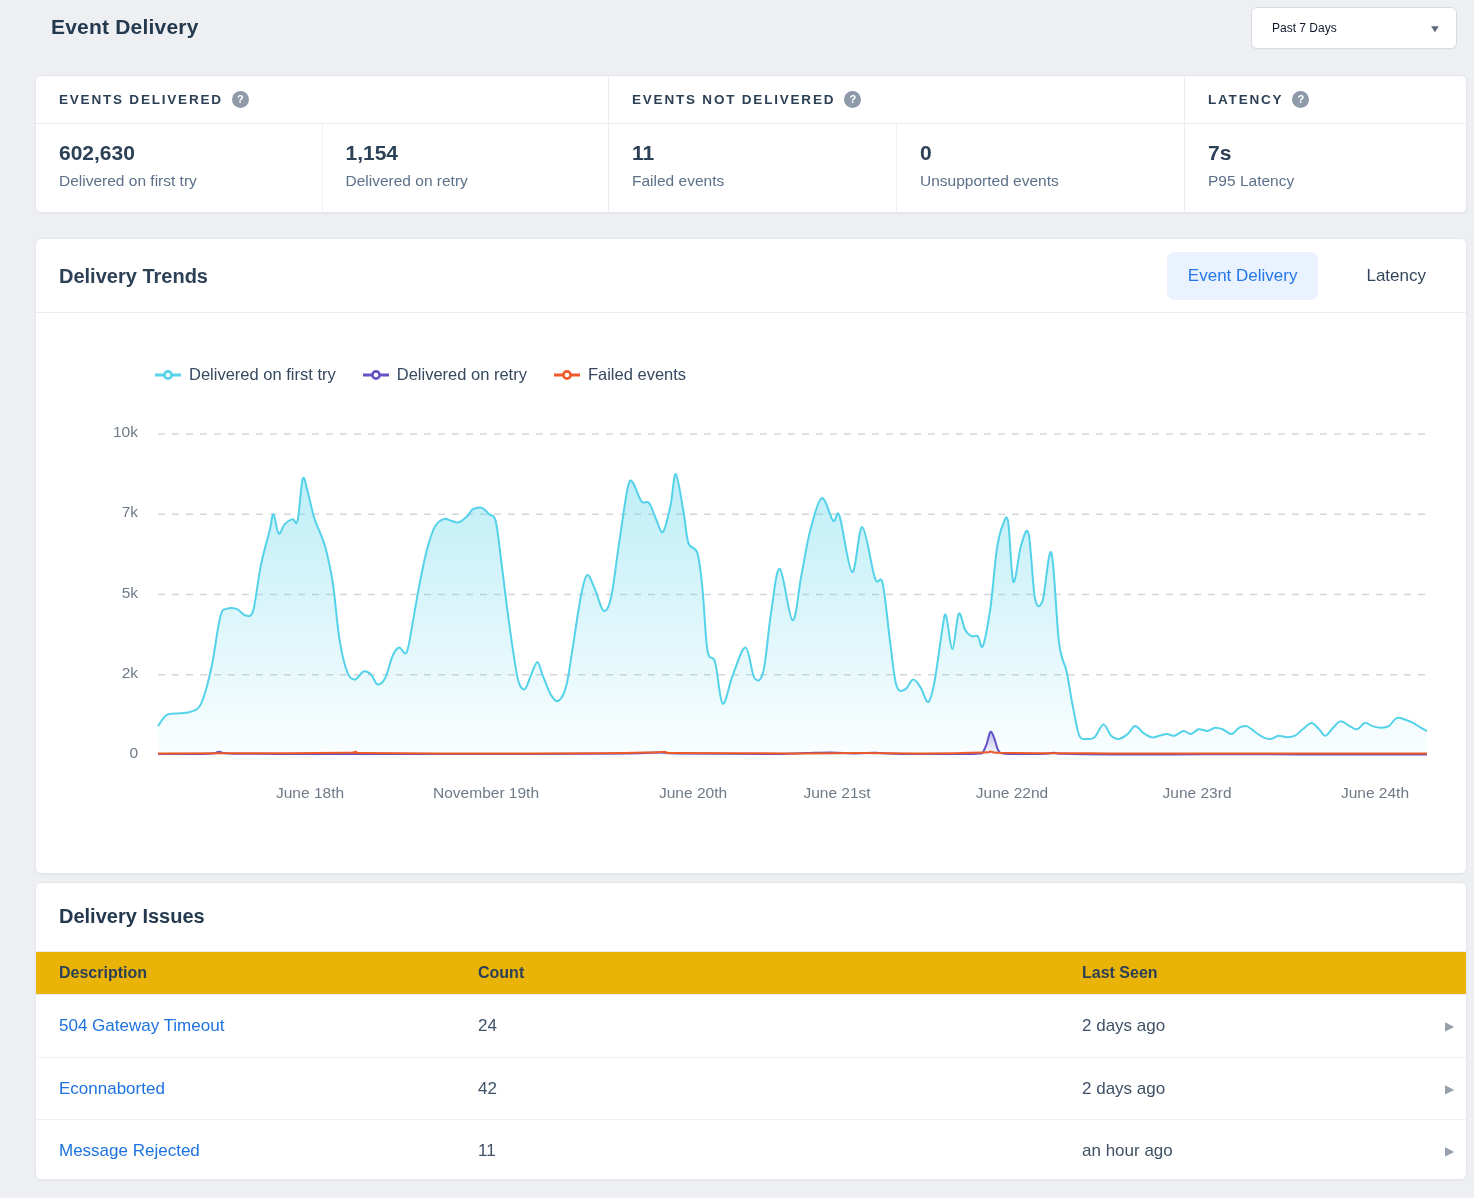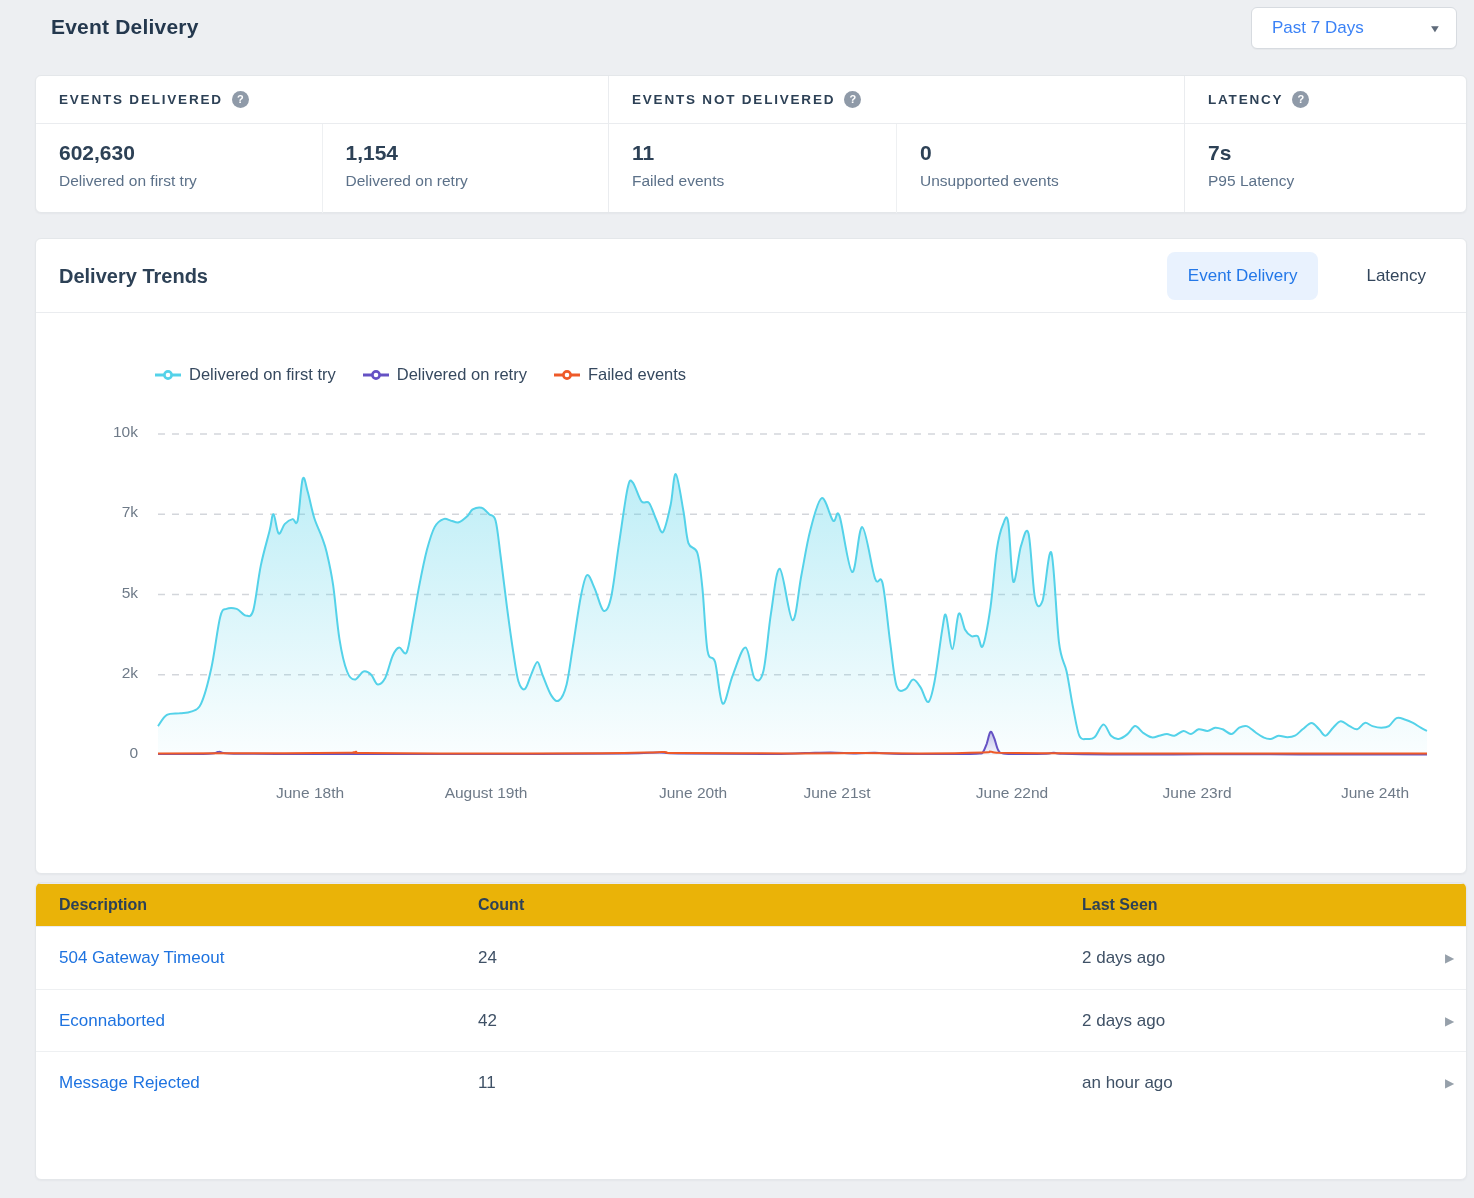--- a/index.html
+++ b/index.html
@@ -19,21 +19,21 @@
     font-size:21px; font-weight:700; color:#24384e; letter-spacing:.2px;
   }
   .range-select {
     position:absolute; right:17px; top:7px;
     min-width:206px; height:42px;
     background:#fff; border:1px solid #d7dbe0; border-radius:6px;
     display:flex; align-items:center; justify-content:space-between;
     padding:0 16px 0 20px; cursor:pointer;
     box-shadow:0 1px 1px rgba(16,24,40,.03);
   }
-  .range-select .val { font-size:17px; color:#3b82f6; }
+  .range-select .val { font-size:12px; color:#0f172a; }
   .range-select .caret { font-size:10px; color:#5f6b7a; transform:scaleX(1.3); }
 
   
   .card {
     width:1432px; margin:0 auto; background:#fff;
     border:1px solid #e4e7ea; border-radius:6px;
     box-shadow:0 1px 2px rgba(16,24,40,.04);
   }
 
   
@@ -218,31 +218,32 @@
           <line x1="0" x2="1269" y1="84.25" y2="84.25" stroke="#d3d6db" stroke-width="1.4" stroke-dasharray="7 7"></line>
           <line x1="0" x2="1269" y1="4" y2="4" stroke="#d3d6db" stroke-width="1.4" stroke-dasharray="7 7"></line>
           <path d="M 0,296.11 C 1.5,294.2 5.3,287.0 8.9,284.9 C 12.5,282.7 17.6,283.8 21.6,283.3 C 25.6,282.7 29.4,283.3 33.0,281.7 C 36.6,280.1 39.8,280.9 43.1,273.6 C 46.5,266.4 50.1,252.8 53.3,238.3 C 56.5,223.9 59.6,196.9 62.2,187.0 C 64.7,177.1 65.8,180.3 68.5,178.9 C 71.3,177.6 75.5,177.9 78.7,178.9 C 81.9,180.0 84.8,185.1 87.6,185.4 C 90.3,185.6 92.6,188.8 95.2,180.6 C 97.7,172.3 100.0,149.0 102.8,135.6 C 105.5,122.2 109.6,108.9 111.7,100.3 C 113.8,91.7 114.0,83.7 115.5,84.3 C 117.0,84.8 118.7,101.9 120.6,103.5 C 122.5,105.1 124.6,96.3 126.9,93.9 C 129.2,91.5 132.4,89.6 134.5,89.1 C 136.6,88.5 137.9,97.4 139.6,90.7 C 141.3,84.0 143.0,53.8 144.7,48.9 C 146.4,44.1 147.8,55.4 149.7,61.8 C 151.6,68.2 153.8,80.0 156.1,87.5 C 158.4,95.0 161.6,100.8 163.7,106.7 C 165.8,112.6 166.9,114.7 168.8,122.8 C 170.7,130.8 173.0,140.4 175.1,154.9 C 177.2,169.3 179.1,195.0 181.5,209.4 C 183.8,223.9 186.5,234.9 189.1,241.5 C 191.6,248.2 193.9,249.6 196.7,249.6 C 199.4,249.6 202.8,242.3 205.6,241.5 C 208.3,240.7 210.9,242.6 213.2,244.8 C 215.5,246.9 217.2,253.8 219.5,254.4 C 221.9,254.9 224.6,252.8 227.2,248.0 C 229.7,243.1 232.4,230.6 234.8,225.5 C 237.1,220.4 238.8,218.0 241.1,217.5 C 243.4,216.9 246.4,226.8 248.7,222.3 C 251.1,217.7 253.0,201.4 255.1,190.2 C 257.2,178.9 259.1,166.6 261.4,154.9 C 263.7,143.1 266.5,129.2 269.0,119.6 C 271.6,109.9 273.9,102.2 276.6,97.1 C 279.4,92.0 282.8,90.1 285.5,89.1 C 288.3,88.0 290.6,90.1 293.1,90.7 C 295.7,91.2 298.0,93.1 300.8,92.3 C 303.5,91.5 307.3,88.0 309.6,85.9 C 312.0,83.7 312.4,80.8 314.7,79.4 C 317.0,78.1 320.8,77.0 323.6,77.8 C 326.3,78.6 328.9,82.1 331.2,84.3 C 333.5,86.4 335.7,83.7 337.6,90.7 C 339.5,97.6 340.7,111.5 342.6,126.0 C 344.5,140.4 346.9,161.3 349.0,177.3 C 351.1,193.4 353.4,210.0 355.3,222.3 C 357.2,234.6 358.5,245.0 360.4,251.2 C 362.3,257.3 364.6,260.3 366.7,259.2 C 368.9,258.1 371.0,249.3 373.1,244.8 C 375.2,240.2 377.5,231.9 379.4,231.9 C 381.3,231.9 382.2,239.1 384.5,244.8 C 386.8,250.4 390.6,261.3 393.4,265.6 C 396.1,269.9 398.5,272.3 401.0,270.4 C 403.5,268.6 406.3,263.5 408.6,254.4 C 410.9,245.3 412.6,230.3 415.0,215.9 C 417.3,201.4 420.3,179.5 422.6,167.7 C 424.9,155.9 426.6,146.8 428.9,145.2 C 431.2,143.6 433.8,152.2 436.5,158.1 C 439.3,164.0 442.7,178.9 445.4,180.6 C 448.2,182.2 450.5,178.4 453.0,167.7 C 455.6,157.0 457.9,134.5 460.6,116.3 C 463.4,98.2 467.2,69.3 469.5,58.6 C 471.9,47.9 472.3,50.0 474.6,52.2 C 476.9,54.3 480.7,67.9 483.5,71.4 C 486.2,74.9 488.6,69.8 491.1,73.0 C 493.6,76.2 496.4,85.9 498.7,90.7 C 501.0,95.5 502.7,104.6 505.1,101.9 C 507.4,99.2 510.6,84.3 512.7,74.6 C 514.8,65.0 515.6,43.1 517.8,44.1 C 519.9,45.2 523.3,69.5 525.4,81.0 C 527.5,92.5 528.1,106.2 530.4,113.1 C 532.8,120.1 537.0,115.3 539.3,122.8 C 541.7,130.3 542.7,141.8 544.4,158.1 C 546.1,174.4 547.4,208.4 549.5,220.7 C 551.6,233.0 554.6,223.1 557.1,231.9 C 559.6,240.7 561.7,271.5 564.7,273.6 C 567.7,275.8 571.0,254.1 574.9,244.8 C 578.7,235.4 584.0,216.9 587.5,217.5 C 591.1,218.0 593.5,243.9 596.4,248.0 C 599.4,252.0 602.6,252.2 605.3,241.5 C 608.1,230.8 610.2,200.9 612.9,183.8 C 615.7,166.6 618.2,137.8 621.8,138.8 C 625.4,139.9 630.9,189.1 634.5,190.2 C 638.1,191.3 640.4,160.2 643.4,145.2 C 646.3,130.3 648.9,113.1 652.3,100.3 C 655.6,87.5 659.9,69.8 663.7,68.2 C 667.5,66.6 672.1,87.7 675.1,90.7 C 678.1,93.6 678.3,77.3 681.5,85.9 C 684.6,94.4 690.3,140.2 694.1,142.0 C 698.0,143.9 700.5,96.0 704.3,97.1 C 708.1,98.2 713.6,139.1 717.0,148.4 C 720.4,157.8 722.1,142.6 724.6,153.3 C 727.1,164.0 729.9,195.5 732.2,212.7 C 734.5,229.8 736.0,248.2 738.6,256.0 C 741.1,263.7 744.7,260.3 747.4,259.2 C 750.2,258.1 752.5,249.8 755.1,249.6 C 757.6,249.3 760.1,253.8 762.7,257.6 C 765.2,261.3 768.0,273.1 770.3,272.0 C 772.6,271.0 774.3,263.2 776.6,251.2 C 779.0,239.1 782.3,210.8 784.2,199.8 C 786.1,188.8 786.4,182.2 788.0,185.4 C 789.7,188.6 792.3,219.3 794.4,219.1 C 796.5,218.8 798.6,187.0 800.7,183.8 C 802.9,180.6 805.0,196.1 807.1,199.8 C 809.2,203.6 811.3,205.2 813.4,206.2 C 815.5,207.3 817.9,204.6 819.8,206.2 C 821.7,207.8 822.7,220.7 824.9,215.9 C 827.0,211.0 830.1,193.4 832.5,177.3 C 834.8,161.3 836.7,133.5 838.8,119.6 C 840.9,105.7 843.3,98.4 845.2,93.9 C 847.1,89.3 848.5,82.6 850.2,92.3 C 851.9,101.9 853.2,147.6 855.3,151.7 C 857.4,155.7 860.4,124.4 862.9,116.3 C 865.5,108.3 868.2,95.0 870.5,103.5 C 872.9,112.1 874.6,156.5 876.9,167.7 C 879.2,178.9 881.7,178.4 884.5,170.9 C 887.2,163.4 890.6,115.8 893.4,122.8 C 896.1,129.7 898.5,192.9 901.0,212.7 C 903.5,232.4 906.3,230.8 908.6,241.5 C 910.9,252.2 912.8,266.1 914.9,276.8 C 917.1,287.5 919.0,300.4 921.3,305.7 C 923.6,311.1 926.4,308.7 928.9,308.9 C 931.4,309.2 933.8,309.8 936.5,307.3 C 939.3,304.9 942.7,294.8 945.4,294.5 C 948.2,294.2 950.5,303.3 953.0,305.7 C 955.6,308.1 957.9,309.2 960.6,308.9 C 963.4,308.7 966.8,306.3 969.5,304.1 C 972.3,302.0 974.6,296.4 977.1,296.1 C 979.7,295.8 982.0,300.7 984.7,302.5 C 987.5,304.4 990.9,306.8 993.6,307.3 C 996.4,307.9 998.7,306.3 1001.2,305.7 C 1003.8,305.2 1006.3,304.1 1008.9,304.1 C 1011.4,304.1 1013.7,306.3 1016.5,305.7 C 1019.2,305.2 1022.6,301.2 1025.4,300.9 C 1028.1,300.7 1030.4,304.4 1033.0,304.1 C 1035.5,303.9 1037.8,299.9 1040.6,299.3 C 1043.3,298.8 1046.7,301.2 1049.5,300.9 C 1052.2,300.7 1054.5,298.0 1057.1,297.7 C 1059.6,297.4 1061.9,298.3 1064.7,299.3 C 1067.4,300.4 1070.8,304.4 1073.6,304.1 C 1076.3,303.9 1078.6,299.1 1081.2,297.7 C 1083.7,296.4 1086.1,295.3 1088.8,296.1 C 1091.6,296.9 1094.9,300.7 1097.7,302.5 C 1100.4,304.4 1102.8,306.3 1105.3,307.3 C 1107.8,308.4 1110.4,309.2 1112.9,308.9 C 1115.5,308.7 1117.8,306.0 1120.5,305.7 C 1123.3,305.5 1126.7,307.3 1129.4,307.3 C 1132.2,307.3 1134.5,307.1 1137.0,305.7 C 1139.6,304.4 1141.9,301.5 1144.6,299.3 C 1147.4,297.2 1150.8,292.9 1153.5,292.9 C 1156.3,292.9 1158.8,297.2 1161.1,299.3 C 1163.5,301.5 1165.2,306.0 1167.5,305.7 C 1169.8,305.5 1172.6,300.1 1175.1,297.7 C 1177.6,295.3 1180.0,291.6 1182.7,291.3 C 1185.5,291.0 1188.8,294.8 1191.6,296.1 C 1194.3,297.4 1196.7,299.9 1199.2,299.3 C 1201.7,298.8 1204.3,293.4 1206.8,292.9 C 1209.4,292.4 1211.7,295.3 1214.4,296.1 C 1217.2,296.9 1220.6,297.7 1223.3,297.7 C 1226.1,297.7 1228.4,297.7 1230.9,296.1 C 1233.5,294.5 1235.8,289.2 1238.5,288.1 C 1241.3,287.0 1244.7,288.9 1247.4,289.7 C 1250.2,290.5 1252.5,291.6 1255.0,292.9 C 1257.6,294.2 1260.3,296.4 1262.7,297.7 C 1265.0,299.1 1267.9,300.4 1269.0,300.9 L 1269,325 L 0,325 Z" fill="url(#grad0)" stroke="none"></path>
           <path d="M 0,296.11 C 1.5,294.2 5.3,287.0 8.9,284.9 C 12.5,282.7 17.6,283.8 21.6,283.3 C 25.6,282.7 29.4,283.3 33.0,281.7 C 36.6,280.1 39.8,280.9 43.1,273.6 C 46.5,266.4 50.1,252.8 53.3,238.3 C 56.5,223.9 59.6,196.9 62.2,187.0 C 64.7,177.1 65.8,180.3 68.5,178.9 C 71.3,177.6 75.5,177.9 78.7,178.9 C 81.9,180.0 84.8,185.1 87.6,185.4 C 90.3,185.6 92.6,188.8 95.2,180.6 C 97.7,172.3 100.0,149.0 102.8,135.6 C 105.5,122.2 109.6,108.9 111.7,100.3 C 113.8,91.7 114.0,83.7 115.5,84.3 C 117.0,84.8 118.7,101.9 120.6,103.5 C 122.5,105.1 124.6,96.3 126.9,93.9 C 129.2,91.5 132.4,89.6 134.5,89.1 C 136.6,88.5 137.9,97.4 139.6,90.7 C 141.3,84.0 143.0,53.8 144.7,48.9 C 146.4,44.1 147.8,55.4 149.7,61.8 C 151.6,68.2 153.8,80.0 156.1,87.5 C 158.4,95.0 161.6,100.8 163.7,106.7 C 165.8,112.6 166.9,114.7 168.8,122.8 C 170.7,130.8 173.0,140.4 175.1,154.9 C 177.2,169.3 179.1,195.0 181.5,209.4 C 183.8,223.9 186.5,234.9 189.1,241.5 C 191.6,248.2 193.9,249.6 196.7,249.6 C 199.4,249.6 202.8,242.3 205.6,241.5 C 208.3,240.7 210.9,242.6 213.2,244.8 C 215.5,246.9 217.2,253.8 219.5,254.4 C 221.9,254.9 224.6,252.8 227.2,248.0 C 229.7,243.1 232.4,230.6 234.8,225.5 C 237.1,220.4 238.8,218.0 241.1,217.5 C 243.4,216.9 246.4,226.8 248.7,222.3 C 251.1,217.7 253.0,201.4 255.1,190.2 C 257.2,178.9 259.1,166.6 261.4,154.9 C 263.7,143.1 266.5,129.2 269.0,119.6 C 271.6,109.9 273.9,102.2 276.6,97.1 C 279.4,92.0 282.8,90.1 285.5,89.1 C 288.3,88.0 290.6,90.1 293.1,90.7 C 295.7,91.2 298.0,93.1 300.8,92.3 C 303.5,91.5 307.3,88.0 309.6,85.9 C 312.0,83.7 312.4,80.8 314.7,79.4 C 317.0,78.1 320.8,77.0 323.6,77.8 C 326.3,78.6 328.9,82.1 331.2,84.3 C 333.5,86.4 335.7,83.7 337.6,90.7 C 339.5,97.6 340.7,111.5 342.6,126.0 C 344.5,140.4 346.9,161.3 349.0,177.3 C 351.1,193.4 353.4,210.0 355.3,222.3 C 357.2,234.6 358.5,245.0 360.4,251.2 C 362.3,257.3 364.6,260.3 366.7,259.2 C 368.9,258.1 371.0,249.3 373.1,244.8 C 375.2,240.2 377.5,231.9 379.4,231.9 C 381.3,231.9 382.2,239.1 384.5,244.8 C 386.8,250.4 390.6,261.3 393.4,265.6 C 396.1,269.9 398.5,272.3 401.0,270.4 C 403.5,268.6 406.3,263.5 408.6,254.4 C 410.9,245.3 412.6,230.3 415.0,215.9 C 417.3,201.4 420.3,179.5 422.6,167.7 C 424.9,155.9 426.6,146.8 428.9,145.2 C 431.2,143.6 433.8,152.2 436.5,158.1 C 439.3,164.0 442.7,178.9 445.4,180.6 C 448.2,182.2 450.5,178.4 453.0,167.7 C 455.6,157.0 457.9,134.5 460.6,116.3 C 463.4,98.2 467.2,69.3 469.5,58.6 C 471.9,47.9 472.3,50.0 474.6,52.2 C 476.9,54.3 480.7,67.9 483.5,71.4 C 486.2,74.9 488.6,69.8 491.1,73.0 C 493.6,76.2 496.4,85.9 498.7,90.7 C 501.0,95.5 502.7,104.6 505.1,101.9 C 507.4,99.2 510.6,84.3 512.7,74.6 C 514.8,65.0 515.6,43.1 517.8,44.1 C 519.9,45.2 523.3,69.5 525.4,81.0 C 527.5,92.5 528.1,106.2 530.4,113.1 C 532.8,120.1 537.0,115.3 539.3,122.8 C 541.7,130.3 542.7,141.8 544.4,158.1 C 546.1,174.4 547.4,208.4 549.5,220.7 C 551.6,233.0 554.6,223.1 557.1,231.9 C 559.6,240.7 561.7,271.5 564.7,273.6 C 567.7,275.8 571.0,254.1 574.9,244.8 C 578.7,235.4 584.0,216.9 587.5,217.5 C 591.1,218.0 593.5,243.9 596.4,248.0 C 599.4,252.0 602.6,252.2 605.3,241.5 C 608.1,230.8 610.2,200.9 612.9,183.8 C 615.7,166.6 618.2,137.8 621.8,138.8 C 625.4,139.9 630.9,189.1 634.5,190.2 C 638.1,191.3 640.4,160.2 643.4,145.2 C 646.3,130.3 648.9,113.1 652.3,100.3 C 655.6,87.5 659.9,69.8 663.7,68.2 C 667.5,66.6 672.1,87.7 675.1,90.7 C 678.1,93.6 678.3,77.3 681.5,85.9 C 684.6,94.4 690.3,140.2 694.1,142.0 C 698.0,143.9 700.5,96.0 704.3,97.1 C 708.1,98.2 713.6,139.1 717.0,148.4 C 720.4,157.8 722.1,142.6 724.6,153.3 C 727.1,164.0 729.9,195.5 732.2,212.7 C 734.5,229.8 736.0,248.2 738.6,256.0 C 741.1,263.7 744.7,260.3 747.4,259.2 C 750.2,258.1 752.5,249.8 755.1,249.6 C 757.6,249.3 760.1,253.8 762.7,257.6 C 765.2,261.3 768.0,273.1 770.3,272.0 C 772.6,271.0 774.3,263.2 776.6,251.2 C 779.0,239.1 782.3,210.8 784.2,199.8 C 786.1,188.8 786.4,182.2 788.0,185.4 C 789.7,188.6 792.3,219.3 794.4,219.1 C 796.5,218.8 798.6,187.0 800.7,183.8 C 802.9,180.6 805.0,196.1 807.1,199.8 C 809.2,203.6 811.3,205.2 813.4,206.2 C 815.5,207.3 817.9,204.6 819.8,206.2 C 821.7,207.8 822.7,220.7 824.9,215.9 C 827.0,211.0 830.1,193.4 832.5,177.3 C 834.8,161.3 836.7,133.5 838.8,119.6 C 840.9,105.7 843.3,98.4 845.2,93.9 C 847.1,89.3 848.5,82.6 850.2,92.3 C 851.9,101.9 853.2,147.6 855.3,151.7 C 857.4,155.7 860.4,124.4 862.9,116.3 C 865.5,108.3 868.2,95.0 870.5,103.5 C 872.9,112.1 874.6,156.5 876.9,167.7 C 879.2,178.9 881.7,178.4 884.5,170.9 C 887.2,163.4 890.6,115.8 893.4,122.8 C 896.1,129.7 898.5,192.9 901.0,212.7 C 903.5,232.4 906.3,230.8 908.6,241.5 C 910.9,252.2 912.8,266.1 914.9,276.8 C 917.1,287.5 919.0,300.4 921.3,305.7 C 923.6,311.1 926.4,308.7 928.9,308.9 C 931.4,309.2 933.8,309.8 936.5,307.3 C 939.3,304.9 942.7,294.8 945.4,294.5 C 948.2,294.2 950.5,303.3 953.0,305.7 C 955.6,308.1 957.9,309.2 960.6,308.9 C 963.4,308.7 966.8,306.3 969.5,304.1 C 972.3,302.0 974.6,296.4 977.1,296.1 C 979.7,295.8 982.0,300.7 984.7,302.5 C 987.5,304.4 990.9,306.8 993.6,307.3 C 996.4,307.9 998.7,306.3 1001.2,305.7 C 1003.8,305.2 1006.3,304.1 1008.9,304.1 C 1011.4,304.1 1013.7,306.3 1016.5,305.7 C 1019.2,305.2 1022.6,301.2 1025.4,300.9 C 1028.1,300.7 1030.4,304.4 1033.0,304.1 C 1035.5,303.9 1037.8,299.9 1040.6,299.3 C 1043.3,298.8 1046.7,301.2 1049.5,300.9 C 1052.2,300.7 1054.5,298.0 1057.1,297.7 C 1059.6,297.4 1061.9,298.3 1064.7,299.3 C 1067.4,300.4 1070.8,304.4 1073.6,304.1 C 1076.3,303.9 1078.6,299.1 1081.2,297.7 C 1083.7,296.4 1086.1,295.3 1088.8,296.1 C 1091.6,296.9 1094.9,300.7 1097.7,302.5 C 1100.4,304.4 1102.8,306.3 1105.3,307.3 C 1107.8,308.4 1110.4,309.2 1112.9,308.9 C 1115.5,308.7 1117.8,306.0 1120.5,305.7 C 1123.3,305.5 1126.7,307.3 1129.4,307.3 C 1132.2,307.3 1134.5,307.1 1137.0,305.7 C 1139.6,304.4 1141.9,301.5 1144.6,299.3 C 1147.4,297.2 1150.8,292.9 1153.5,292.9 C 1156.3,292.9 1158.8,297.2 1161.1,299.3 C 1163.5,301.5 1165.2,306.0 1167.5,305.7 C 1169.8,305.5 1172.6,300.1 1175.1,297.7 C 1177.6,295.3 1180.0,291.6 1182.7,291.3 C 1185.5,291.0 1188.8,294.8 1191.6,296.1 C 1194.3,297.4 1196.7,299.9 1199.2,299.3 C 1201.7,298.8 1204.3,293.4 1206.8,292.9 C 1209.4,292.4 1211.7,295.3 1214.4,296.1 C 1217.2,296.9 1220.6,297.7 1223.3,297.7 C 1226.1,297.7 1228.4,297.7 1230.9,296.1 C 1233.5,294.5 1235.8,289.2 1238.5,288.1 C 1241.3,287.0 1244.7,288.9 1247.4,289.7 C 1250.2,290.5 1252.5,291.6 1255.0,292.9 C 1257.6,294.2 1260.3,296.4 1262.7,297.7 C 1265.0,299.1 1267.9,300.4 1269.0,300.9" fill="none" stroke="#54d2e9" stroke-width="2" stroke-linejoin="round"></path>
           <path d="M 0,324.037 C 8.5,324.0 40.6,324.1 50.8,323.7 C 60.9,323.3 57.5,321.8 60.9,321.8 C 64.3,321.7 60.1,323.0 71.1,323.4 C 82.1,323.8 96.4,323.9 126.9,324.0 C 157.4,324.1 211.5,324.0 253.8,324.0 C 296.1,324.0 344.7,324.1 380.7,324.0 C 416.7,323.9 449.4,323.7 469.5,323.4 C 489.6,323.1 492.8,322.4 501.3,322.4 C 509.7,322.4 502.3,323.1 520.3,323.4 C 538.3,323.7 588.0,324.1 609.1,324.0 C 630.3,324.0 636.6,323.3 647.2,323.1 C 657.8,322.8 664.1,322.4 672.6,322.4 C 681.0,322.5 690.5,323.3 698.0,323.4 C 705.4,323.4 710.6,322.7 717.0,322.8 C 723.3,322.8 726.5,323.5 736.0,323.7 C 745.5,323.9 760.3,324.0 774.1,324.0 C 787.8,324.0 810.0,324.0 818.5,323.7 C 827.0,323.4 823.2,323.8 824.9,322.1 C 826.5,320.5 827.4,317.1 828.7,313.8 C 829.9,310.4 831.2,302.8 832.5,301.9 C 833.7,301.0 835.0,305.3 836.3,308.3 C 837.5,311.3 838.6,317.3 840.1,319.9 C 841.6,322.4 841.3,322.7 845.2,323.4 C 849.0,324.1 855.7,324.0 862.9,324.0 C 870.1,324.1 882.8,323.9 888.3,323.7 C 893.8,323.5 893.2,322.8 895.9,322.8 C 898.7,322.8 895.5,323.4 904.8,323.7 C 914.1,324.0 933.3,324.3 951.8,324.4 C 970.2,324.5 994.1,324.4 1015.2,324.4 C 1036.3,324.3 1057.5,324.2 1078.6,324.2 C 1099.8,324.2 1121.0,324.3 1142.1,324.4 C 1163.3,324.4 1184.4,324.4 1205.5,324.4 C 1226.7,324.4 1258.4,324.4 1269.0,324.4 L 1269,325 L 0,325 Z" fill="url(#grad1)" stroke="none"></path>
           <path d="M 0,324.037 C 8.5,324.0 40.6,324.1 50.8,323.7 C 60.9,323.3 57.5,321.8 60.9,321.8 C 64.3,321.7 60.1,323.0 71.1,323.4 C 82.1,323.8 96.4,323.9 126.9,324.0 C 157.4,324.1 211.5,324.0 253.8,324.0 C 296.1,324.0 344.7,324.1 380.7,324.0 C 416.7,323.9 449.4,323.7 469.5,323.4 C 489.6,323.1 492.8,322.4 501.3,322.4 C 509.7,322.4 502.3,323.1 520.3,323.4 C 538.3,323.7 588.0,324.1 609.1,324.0 C 630.3,324.0 636.6,323.3 647.2,323.1 C 657.8,322.8 664.1,322.4 672.6,322.4 C 681.0,322.5 690.5,323.3 698.0,323.4 C 705.4,323.4 710.6,322.7 717.0,322.8 C 723.3,322.8 726.5,323.5 736.0,323.7 C 745.5,323.9 760.3,324.0 774.1,324.0 C 787.8,324.0 810.0,324.0 818.5,323.7 C 827.0,323.4 823.2,323.8 824.9,322.1 C 826.5,320.5 827.4,317.1 828.7,313.8 C 829.9,310.4 831.2,302.8 832.5,301.9 C 833.7,301.0 835.0,305.3 836.3,308.3 C 837.5,311.3 838.6,317.3 840.1,319.9 C 841.6,322.4 841.3,322.7 845.2,323.4 C 849.0,324.1 855.7,324.0 862.9,324.0 C 870.1,324.1 882.8,323.9 888.3,323.7 C 893.8,323.5 893.2,322.8 895.9,322.8 C 898.7,322.8 895.5,323.4 904.8,323.7 C 914.1,324.0 933.3,324.3 951.8,324.4 C 970.2,324.5 994.1,324.4 1015.2,324.4 C 1036.3,324.3 1057.5,324.2 1078.6,324.2 C 1099.8,324.2 1121.0,324.3 1142.1,324.4 C 1163.3,324.4 1184.4,324.4 1205.5,324.4 C 1226.7,324.4 1258.4,324.4 1269.0,324.4" fill="none" stroke="#6552c4" stroke-width="2" stroke-linejoin="round"></path>
           <path d="M 0,323.395 C 21.2,323.4 95.2,323.3 126.9,323.2 C 158.6,323.1 178.5,323.0 190.3,322.8 C 202.2,322.5 195.4,321.7 198.0,321.8 C 200.5,321.8 185.7,322.8 205.6,323.1 C 225.5,323.3 277.5,323.4 317.3,323.4 C 357.0,323.4 414.5,323.4 444.1,323.2 C 473.8,323.1 484.3,322.6 494.9,322.4 C 505.5,322.2 503.4,321.8 507.6,322.0 C 511.8,322.1 499.1,322.8 520.3,323.1 C 541.4,323.3 604.9,323.4 634.5,323.4 C 664.1,323.4 676.8,323.1 698.0,323.1 C 719.1,323.1 740.3,323.5 761.4,323.4 C 782.5,323.3 813.0,322.8 824.9,322.4 C 836.7,322.1 829.7,321.4 832.5,321.5 C 835.2,321.5 832.0,322.5 841.3,322.8 C 850.7,323.0 869.9,323.1 888.3,323.2 C 906.7,323.3 930.6,323.4 951.8,323.4 C 972.9,323.4 994.1,323.4 1015.2,323.4 C 1036.3,323.4 1057.5,323.4 1078.6,323.4 C 1099.8,323.4 1121.0,323.4 1142.1,323.4 C 1163.3,323.4 1184.4,323.4 1205.5,323.4 C 1226.7,323.4 1258.4,323.4 1269.0,323.4" fill="none" stroke="#ee5a29" stroke-width="2" stroke-linejoin="round"></path>
         </svg>
       <div id="x-labels">
           <div class="x-label" style="left: 274.026px;">June 18th</div>
-          <div class="x-label" style="left: 450.036px;">August 19th</div>
+          <div class="x-label" style="left: 450.036px;">November 19th</div>
           <div class="x-label" style="left: 625.032px; margin-left: 32px;">June 20th</div>
           <div class="x-label" style="left: 801.042px;">June 21st</div>
           <div class="x-label" style="left: 976.037px;">June 22nd</div>
           <div class="x-label" style="left: 1161.06px;">June 23rd</div>
           <div class="x-label" style="left: 1338.97px;">June 24th</div>
         </div>
     </div>
   </section>
 
   <section class="card issues-card">
+    <div class="issues-title">Delivery Issues</div>
     <div class="issues-table">
       <div class="thead trow">
         <div class="th">Description</div>
         <div class="th">Count</div>
         <div class="th">Last Seen</div>
         <div></div>
       </div>
       <div id="issues-body">
   <div class="row trow">
     <div><a href="#" class="issue-link">504 Gateway Timeout</a></div>

